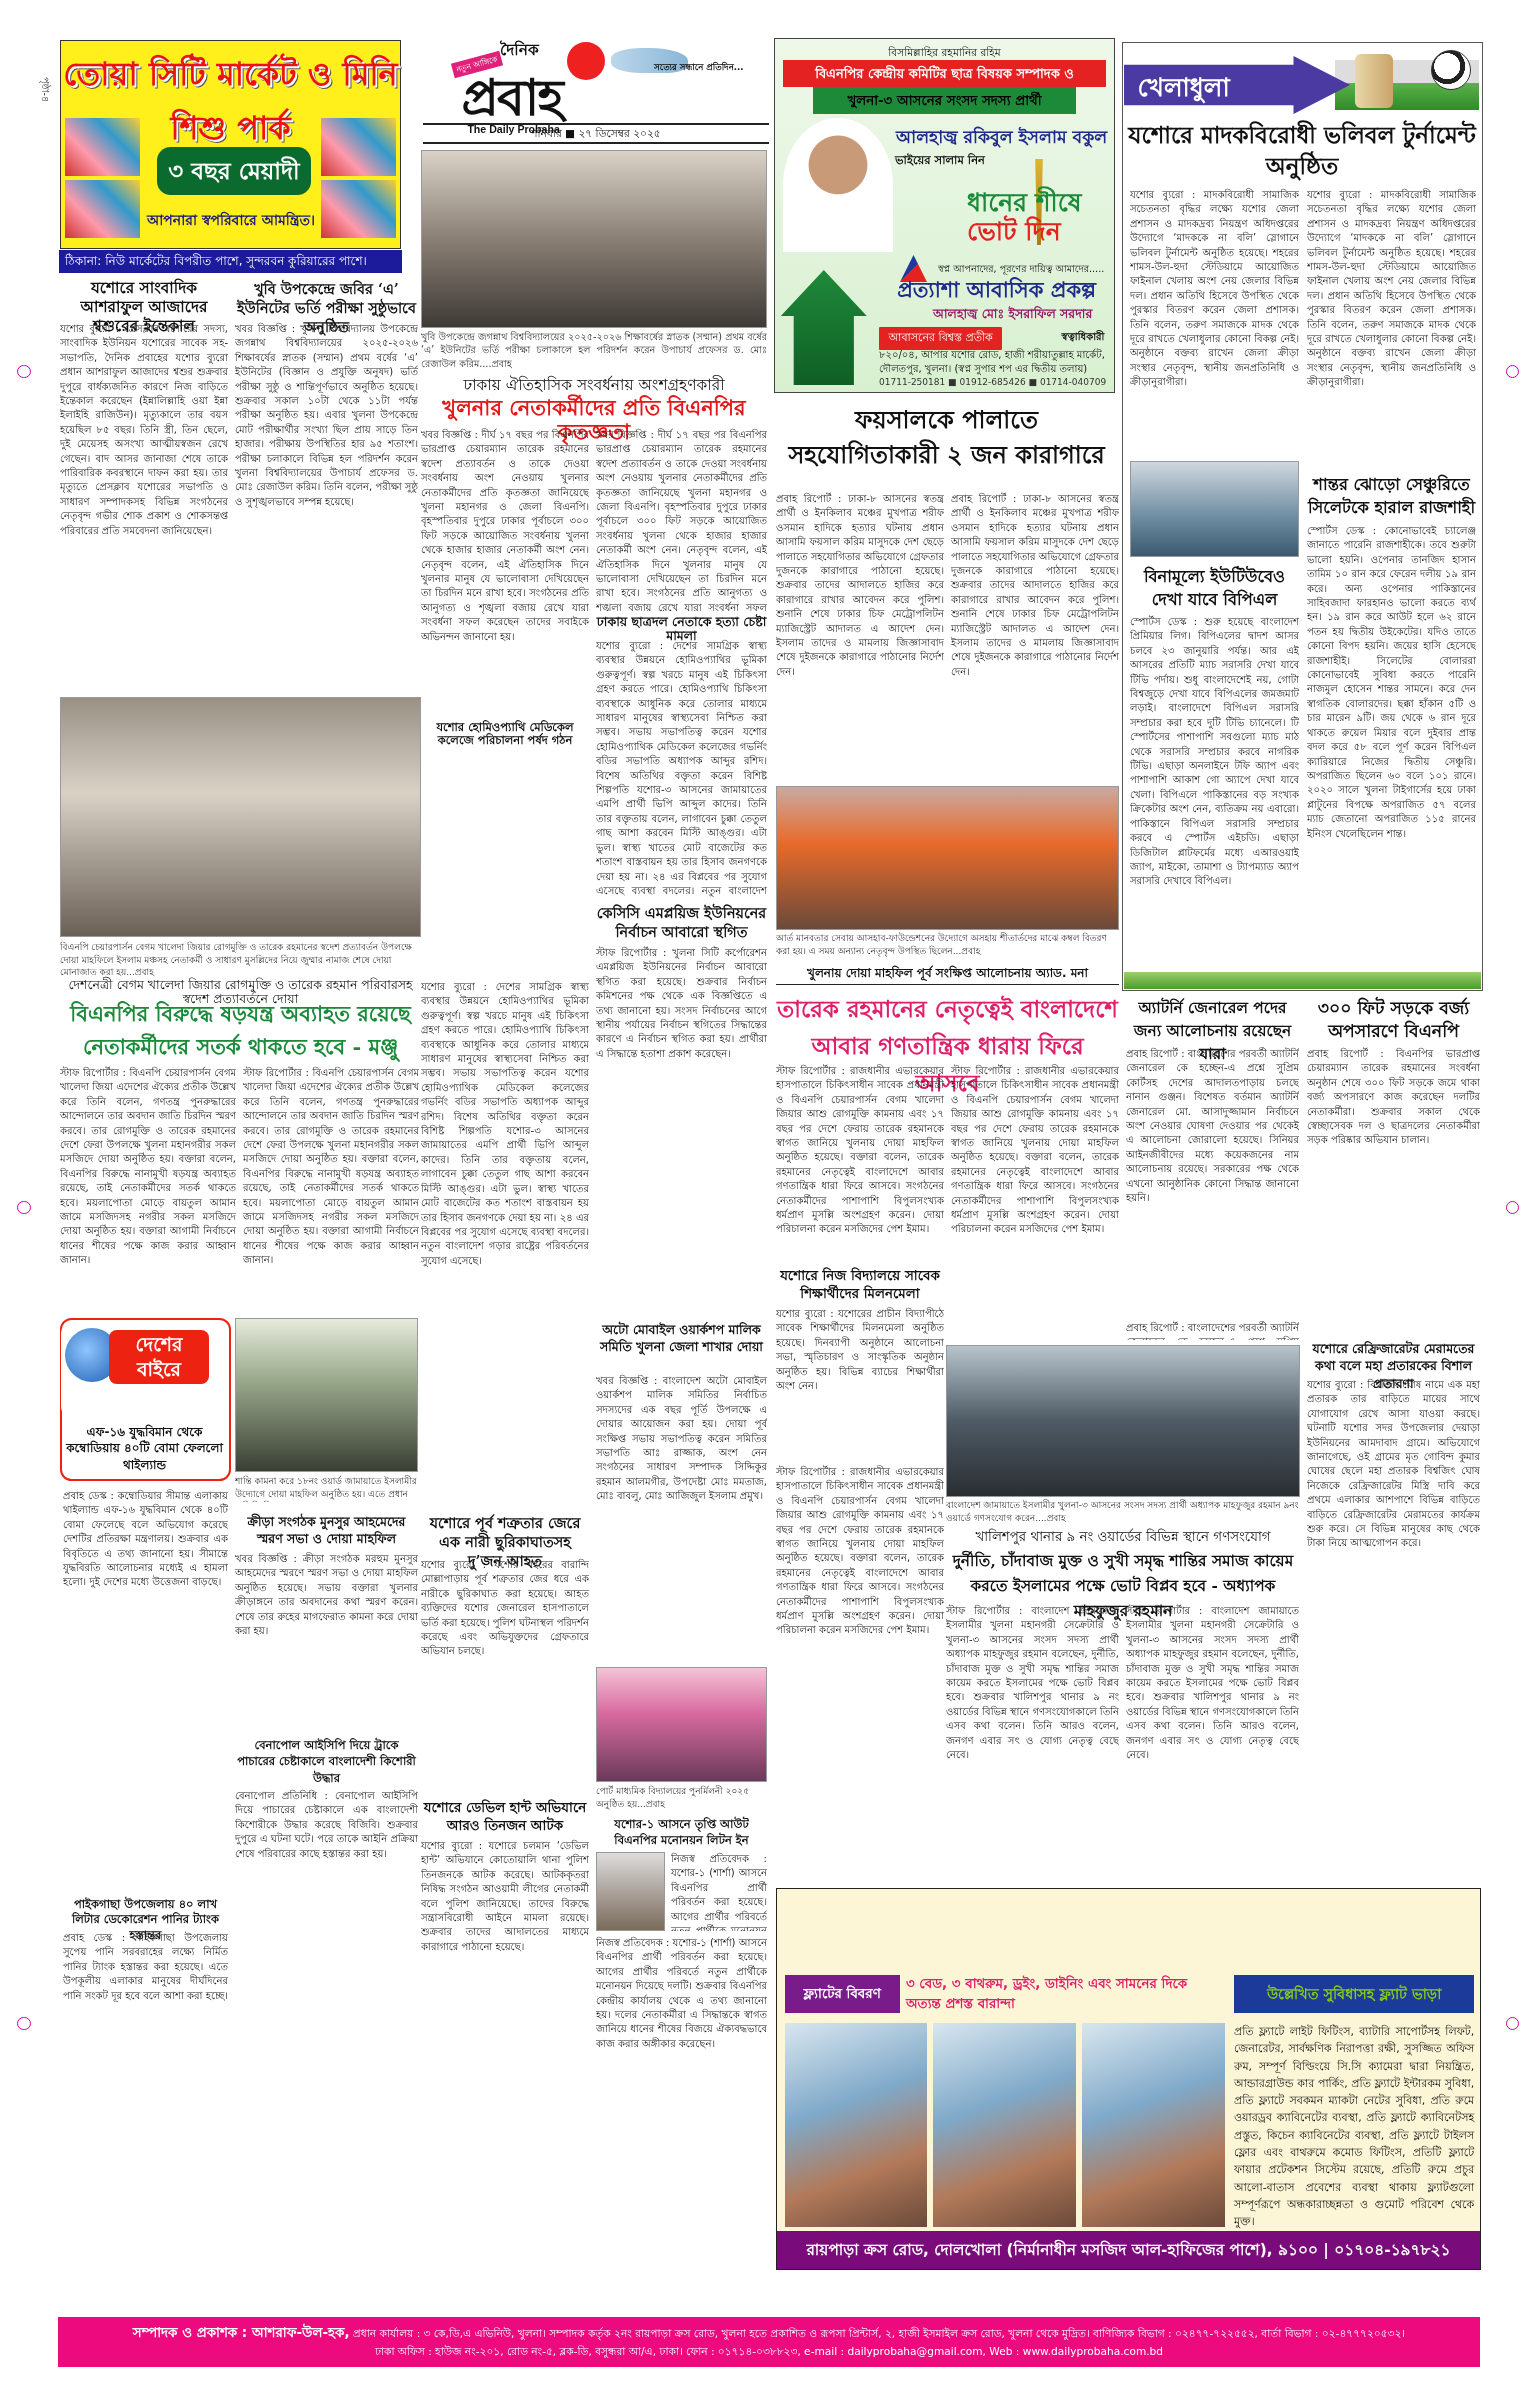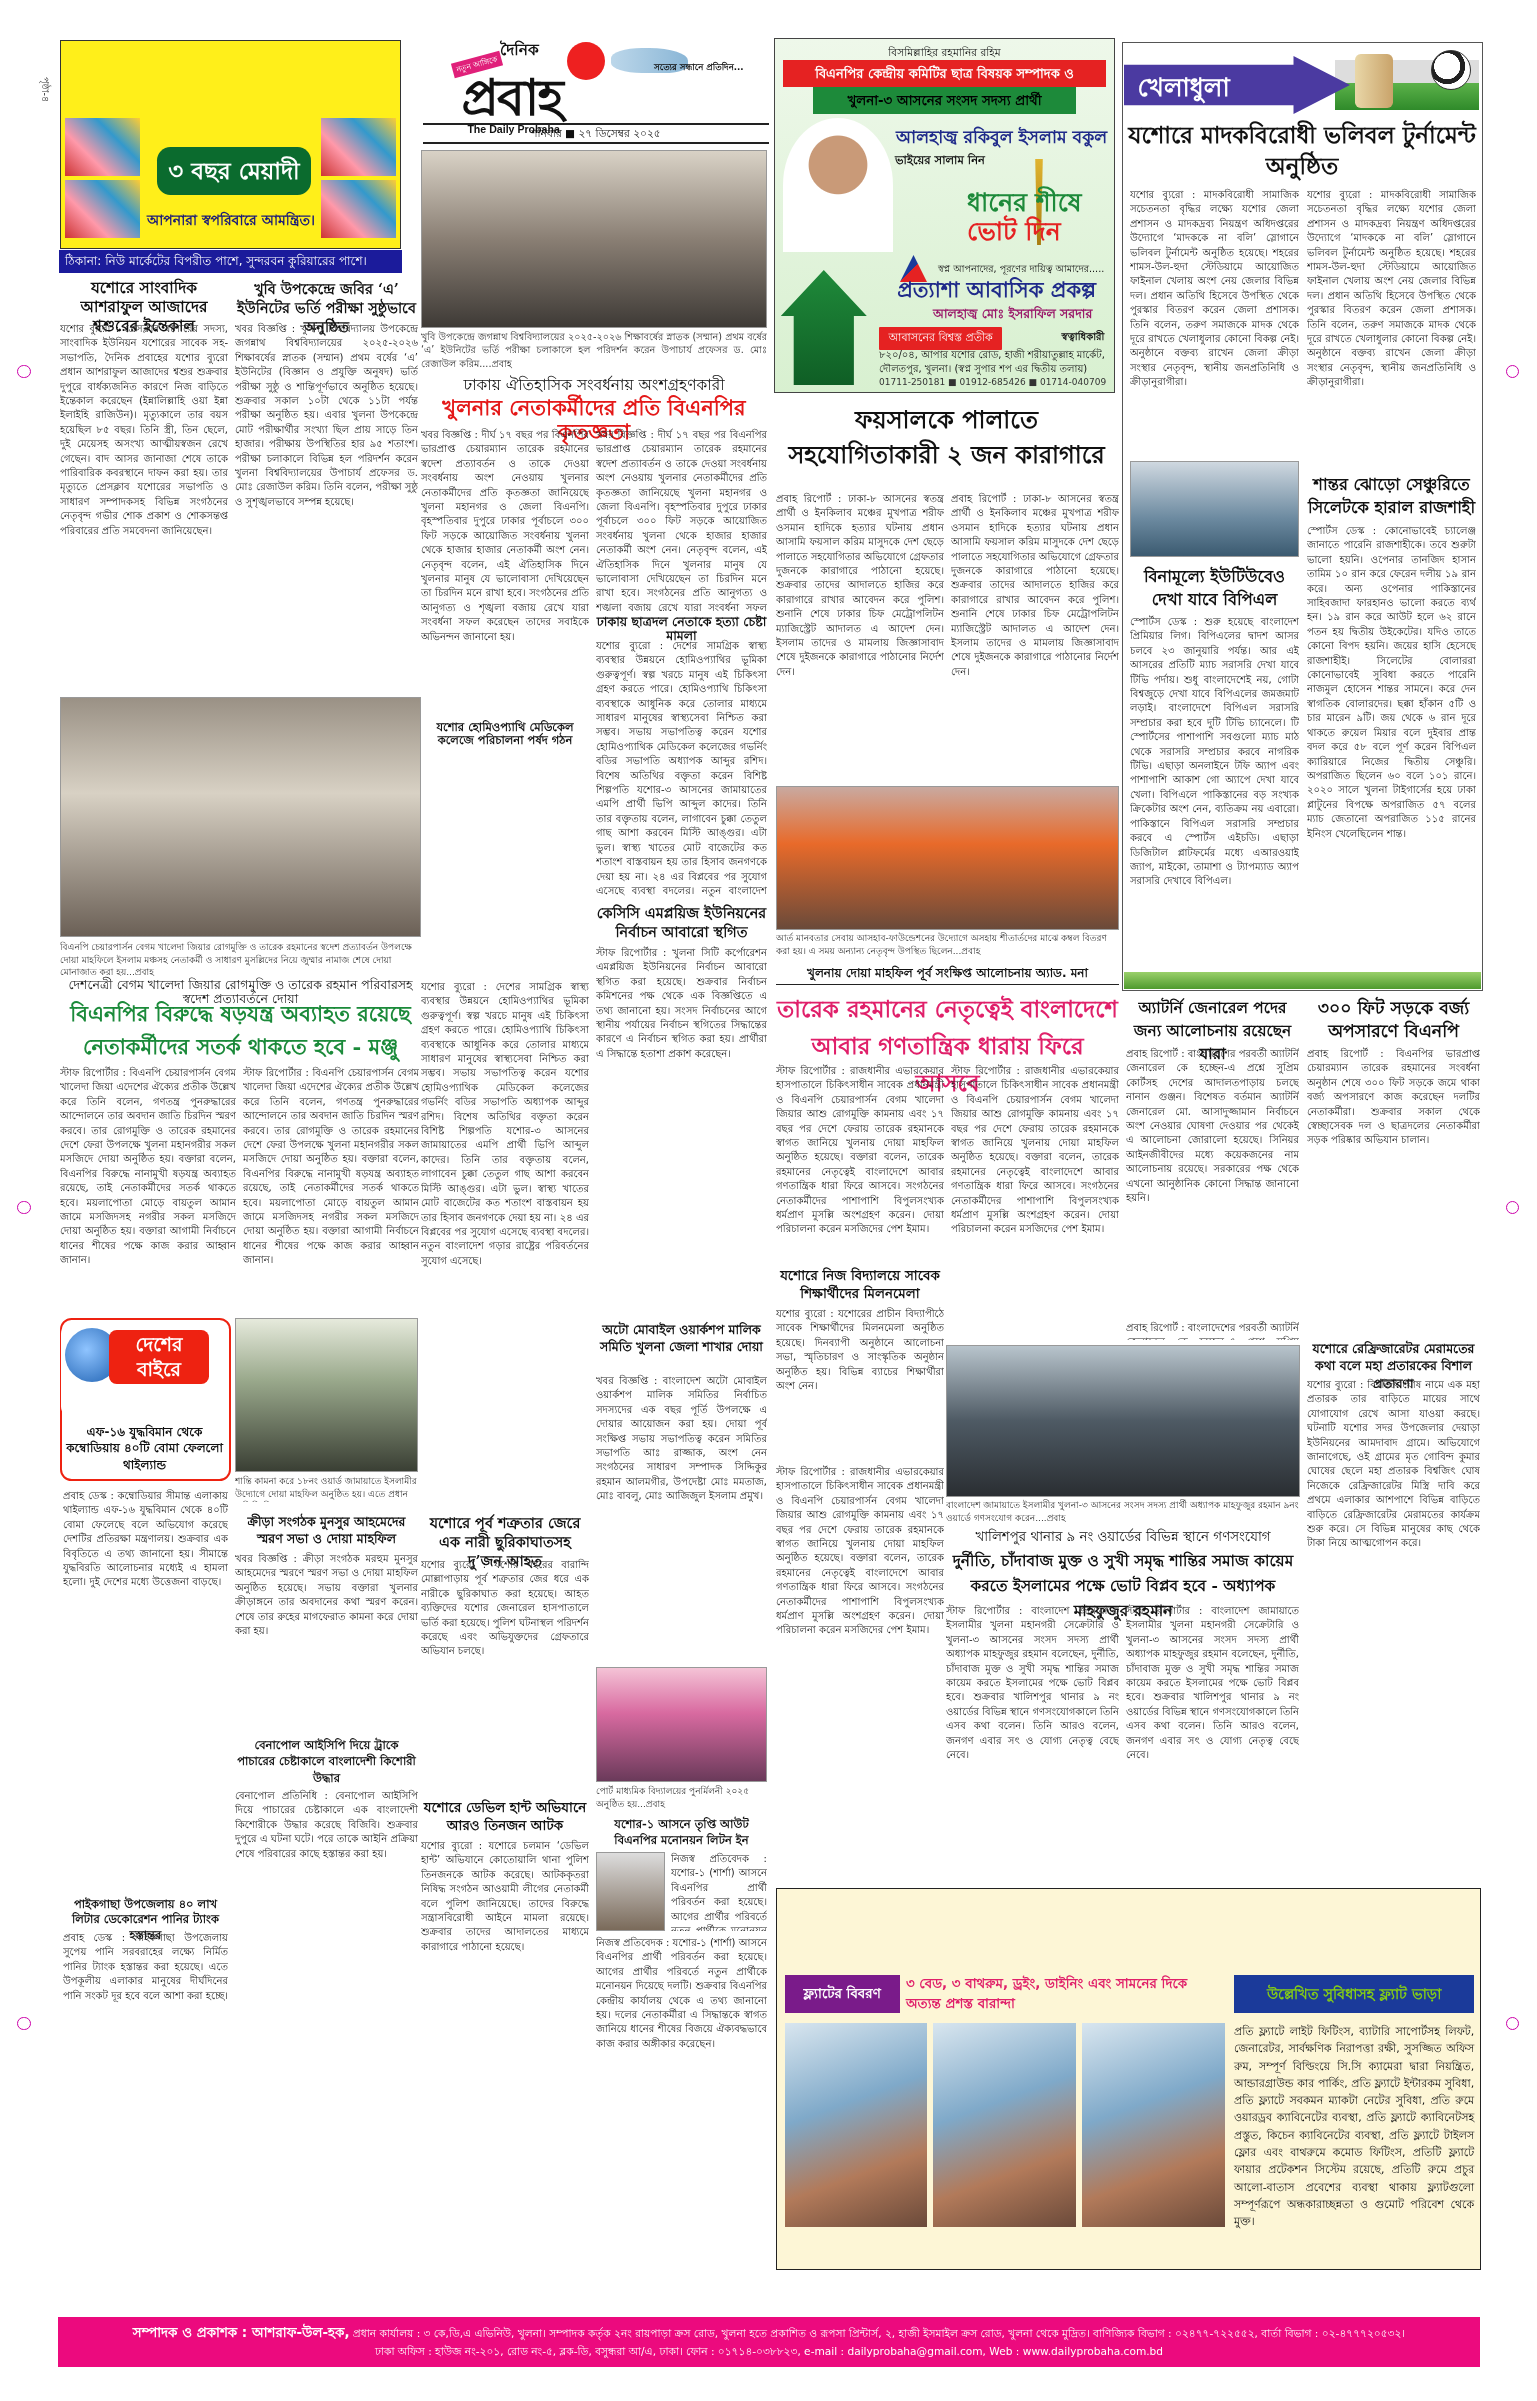--- a/index.html
+++ b/index.html
@@ -64,20 +64,21 @@
 <div class="abs reg" style="left:17.3px;top:365px"></div>
 <div class="abs reg" style="left:17.3px;top:1201px"></div>
 <div class="abs reg" style="left:17.3px;top:2017px"></div>
 <div class="abs reg" style="left:1506px;top:365px"></div>
 <div class="abs reg" style="left:1506px;top:1201px"></div>
 <div class="abs reg" style="left:1506px;top:2017px"></div>
 
 <div class="abs" style="left:38px;top:77px;writing-mode:vertical-rl;font-size:9.6px;color:#333">পৃষ্ঠা-৪</div>
 
 <div class="abs ad1">
+  <div class="title">তোয়া সিটি মার্কেট ও মিনি শিশু পার্ক</div>
   <div class="img" style="left:3.8px;top:77px;height:58px"></div>
   <div class="img" style="left:3.8px;top:139px;height:58px"></div>
   <div class="img" style="right:3.8px;top:77px;height:58px"></div>
   <div class="img" style="right:3.8px;top:139px;height:58px"></div>
   <div class="pill">৩ বছর মেয়াদী</div>
   <div class="sub">আপনারা স্বপরিবারে আমন্ত্রিত।</div>
   <div class="addr">ঠিকানা: নিউ মার্কেটের বিপরীত পাশে, সুন্দরবন কুরিয়ারের পাশে।</div>
 </div>
 
 <div class="abs" style="left:452px;top:38px;width:307px;height:106px">
@@ -227,20 +228,21 @@
 <div class="abs rent">
   <div class="flat">ফ্ল্যাটের বিবরণ</div>
   <div class="spec">৩ বেড, ৩ বাথরুম, ড্রইং, ডাইনিং এবং সামনের দিকে অত্যন্ত প্রশস্ত বারান্দা</div>
   <div class="fac">উল্লেখিত সুবিধাসহ ফ্ল্যাট ভাড়া</div>
   <div class="imgs">
     <div></div>
     <div></div>
     <div></div>
   </div>
   <div class="desc">প্রতি ফ্ল্যাটে লাইট ফিটিংস, ব্যাটারি সাপোর্টসহ লিফট, জেনারেটর, সার্বক্ষণিক নিরাপত্তা রক্ষী, সুসজ্জিত অফিস রুম, সম্পূর্ণ বিল্ডিংয়ে সি.সি ক্যামেরা দ্বারা নিয়ন্ত্রিত, আন্ডারগ্রাউন্ড কার পার্কিং, প্রতি ফ্ল্যাটে ইন্টারকম সুবিধা, প্রতি ফ্ল্যাটে সবকমন ম্যাকটা নেটের সুবিধা, প্রতি রুমে ওয়ারড্রব ক্যাবিনেটের ব্যবস্থা, প্রতি ফ্ল্যাটে ক্যাবিনেটসহ প্রস্তুত, কিচেন ক্যাবিনেটের ব্যবস্থা, প্রতি ফ্ল্যাটে টাইলস ফ্লোর এবং বাথরুমে কমোড ফিটিংস, প্রতিটি ফ্ল্যাটে ফায়ার প্রটেকশন সিস্টেম রয়েছে, প্রতিটি রুমে প্রচুর আলো-বাতাস প্রবেশের ব্যবস্থা থাকায় ফ্ল্যাটগুলো সম্পূর্ণরূপে অন্ধকারাচ্ছন্নতা ও গুমোট পরিবেশ থেকে মুক্ত।</div>
+  <div class="addr">রায়পাড়া ক্রস রোড, দোলখোলা (নির্মানাধীন মসজিদ আল-হাফিজের পাশে), ৯১০০ | ০১৭০৪-১৯৭৮২১</div>
 </div>
 
 <div class="abs pink-band">
   <div style="position:absolute;left:0;right:0;top:5.8px;text-align:center;font-size:10.6px;white-space:nowrap;overflow:hidden">
     <span style="font-size:13.4px;font-weight:bold">সম্পাদক ও প্রকাশক : আশরাফ-উল-হক,</span>
     <span>প্রধান কার্যালয় : ৩ কে,ডি,এ এভিনিউ, খুলনা। সম্পাদক কর্তৃক ২নং রায়পাড়া ক্রস রোড, খুলনা হতে প্রকাশিত ও রূপসা প্রিন্টার্স, ২, হাজী ইসমাইল ক্রস রোড, খুলনা থেকে মুদ্রিত। বাণিজ্যিক বিভাগ : ০২৪৭৭-৭২২৫৫২, বার্তা বিভাগ : ০২-৪৭৭৭২০৫৩২।</span>
   </div>
   <div style="position:absolute;left:0;right:0;top:27px;text-align:center;font-size:10.6px;white-space:nowrap;overflow:hidden">ঢাকা অফিস : হাউজ নং-২০১, রোড নং-৫, ব্লক-ডি, বসুন্ধরা আ/এ, ঢাকা। ফোন : ০১৭১৪-০৩৮৮২৩, e-mail : dailyprobaha@gmail.com, Web : www.dailyprobaha.com.bd</div>
 </div>
 

